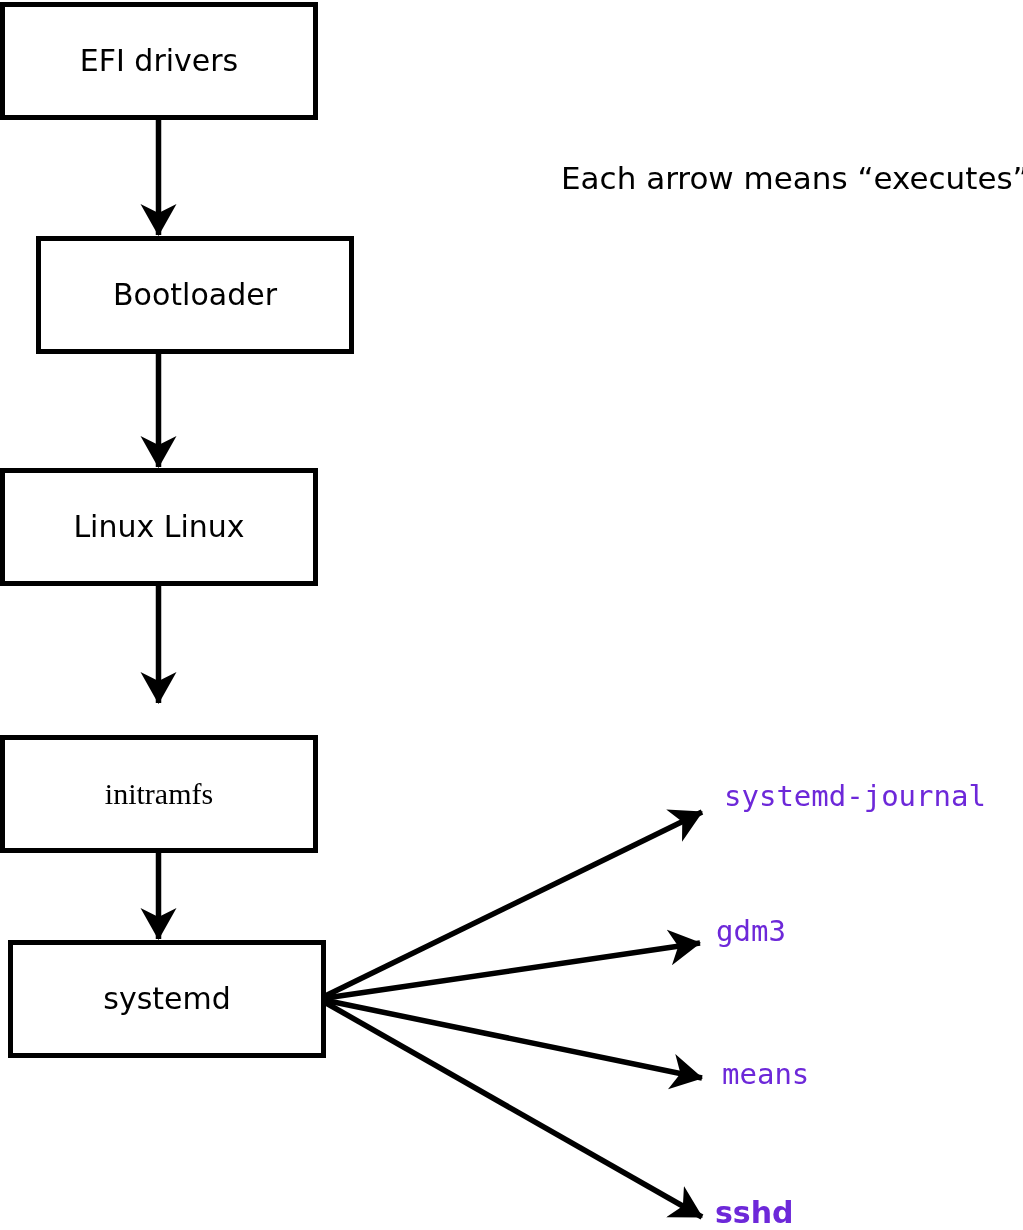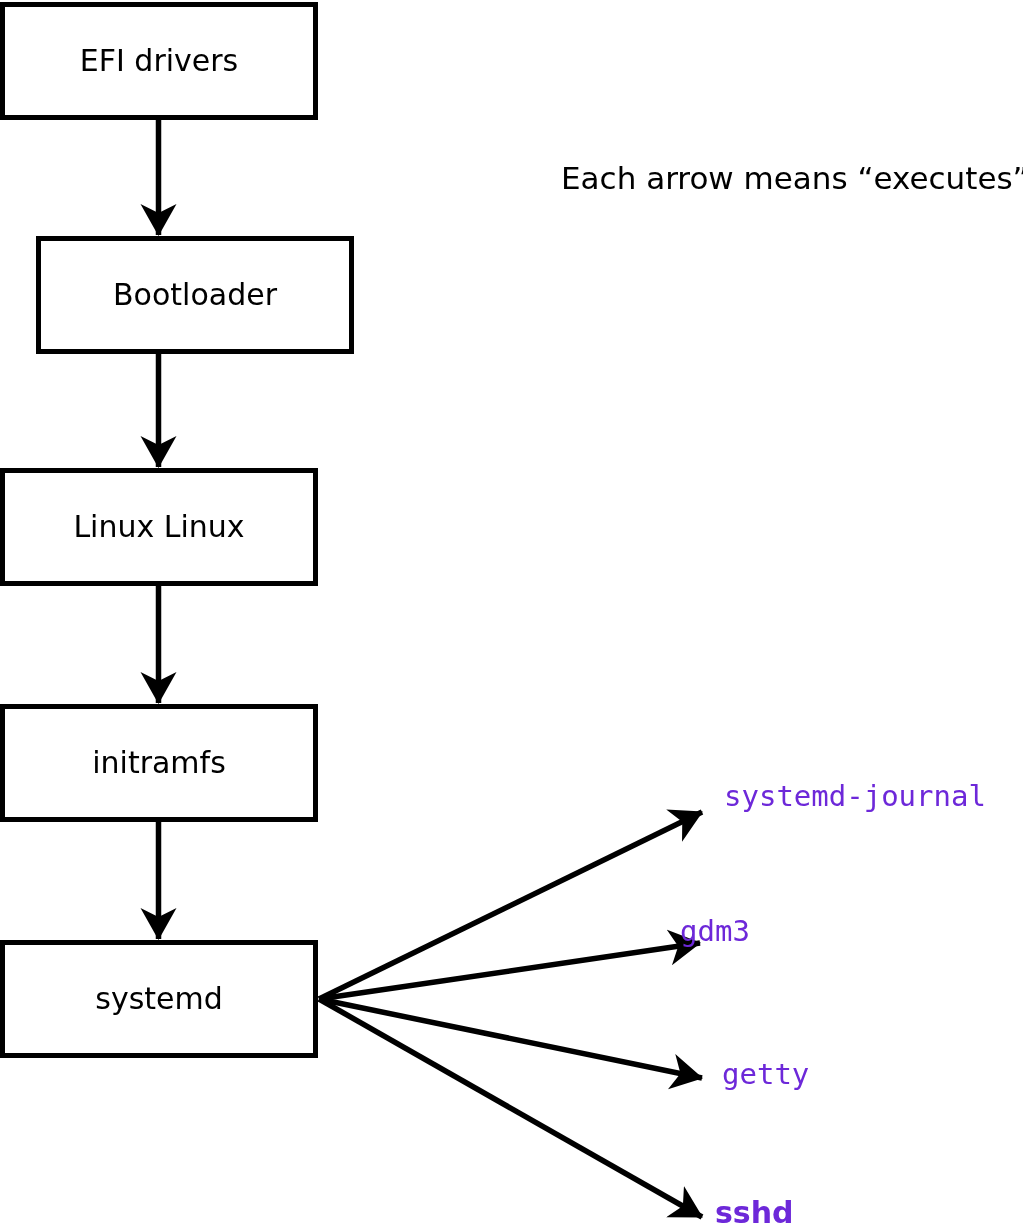--- a/index.html
+++ b/index.html
@@ -90,28 +90,28 @@
   <div id="boxes">
       <div class="flow-box" style="top: 2px;">
         <span class="flow-box-label">EFI drivers</span>
       </div>
       <div class="flow-box" style="top: 236px; margin-left: 36px;">
         <span class="flow-box-label">Bootloader</span>
       </div>
       <div class="flow-box" style="top: 468px;">
         <span class="flow-box-label">Linux Linux</span>
       </div>
-      <div class="flow-box" style="top: 704px;">
+      <div class="flow-box" style="top: 735px; font-family: Liberation Serif, serif;">
         <span class="flow-box-label">initramfs</span>
       </div>
-      <div class="flow-box" style="top: 940px;">
+      <div class="flow-box" style="top: 940px; margin-left: 8px;">
         <span class="flow-box-label">systemd</span>
       </div>
     </div>
   <div id="spawn-labels">
       <div class="spawn-label mono" style="left: 724px; top: 782px;">systemd-journal</div>
-      <div class="spawn-label mono" style="left: 680px; top: 917px;">gdm3</div>
-      <div class="spawn-label mono" style="left: 722px; top: 1060px;">getty</div>
+      <div class="spawn-label mono" style="left: 716px; top: 917px;">gdm3</div>
+      <div class="spawn-label mono" style="left: 722px; top: 1060px;">means</div>
       <div class="spawn-label sans" style="left: 715px; top: 1198px; font-weight: bold;">sshd</div>
     </div>
 
   <div class="annotation">Each arrow means “executes”.</div>
 </div>
 
 </body></html>

